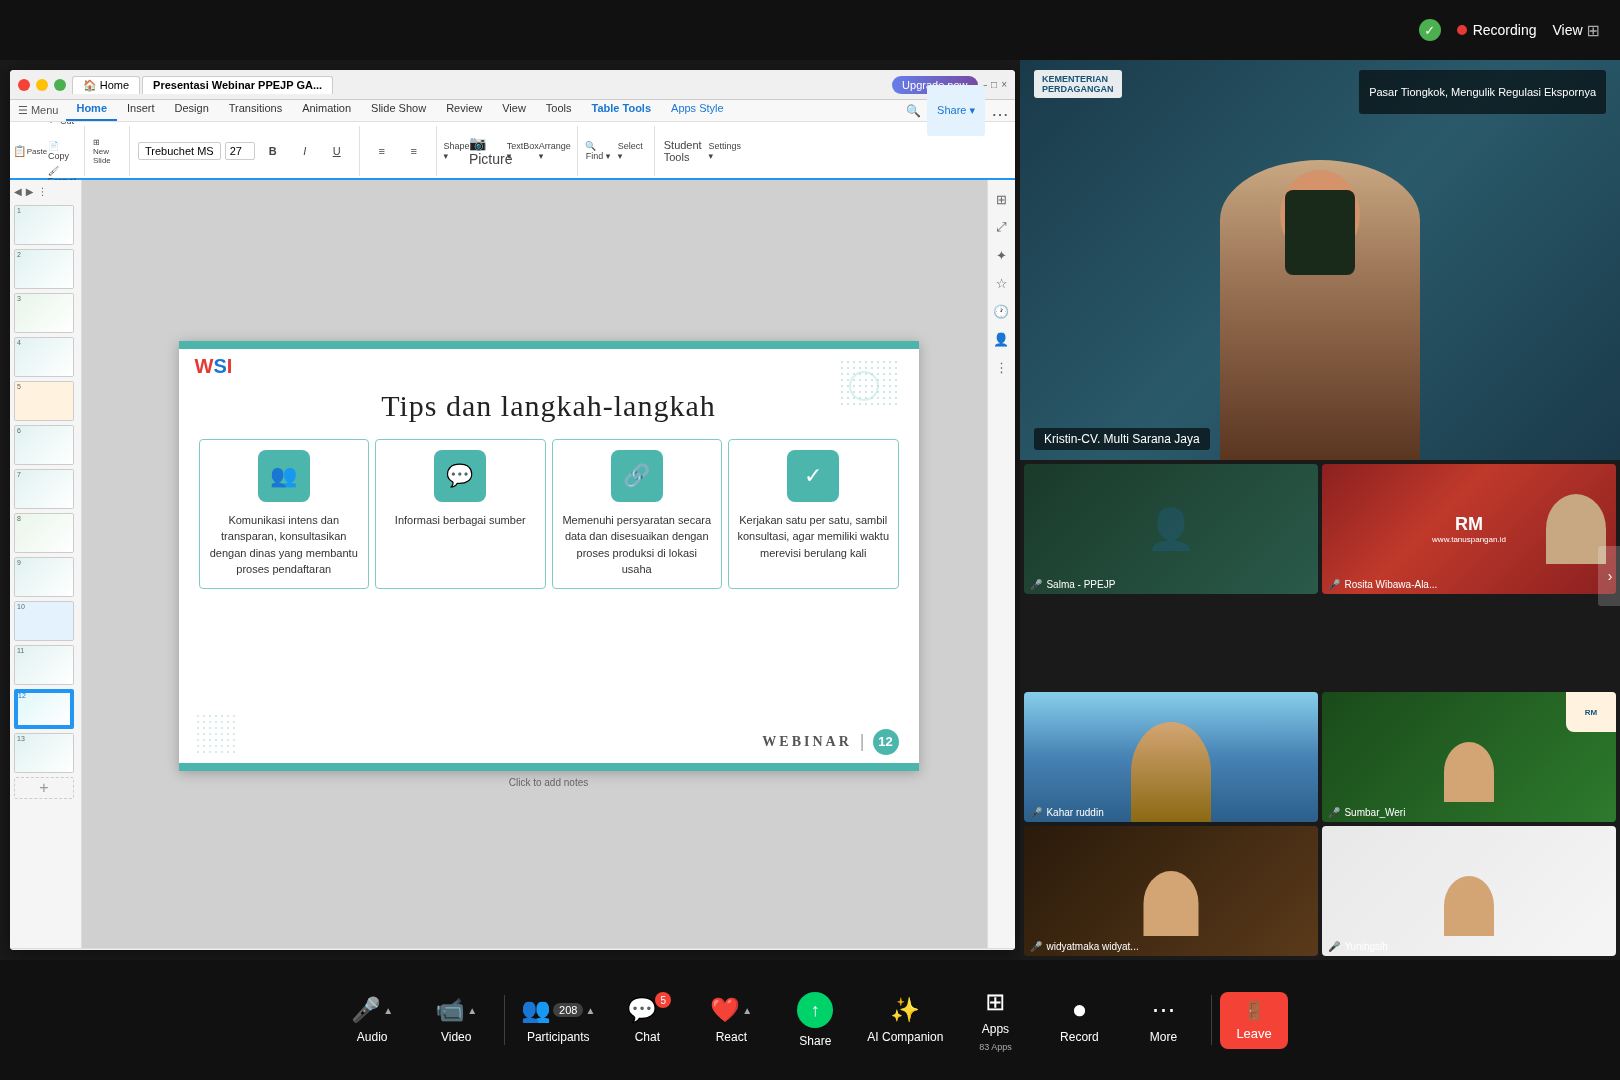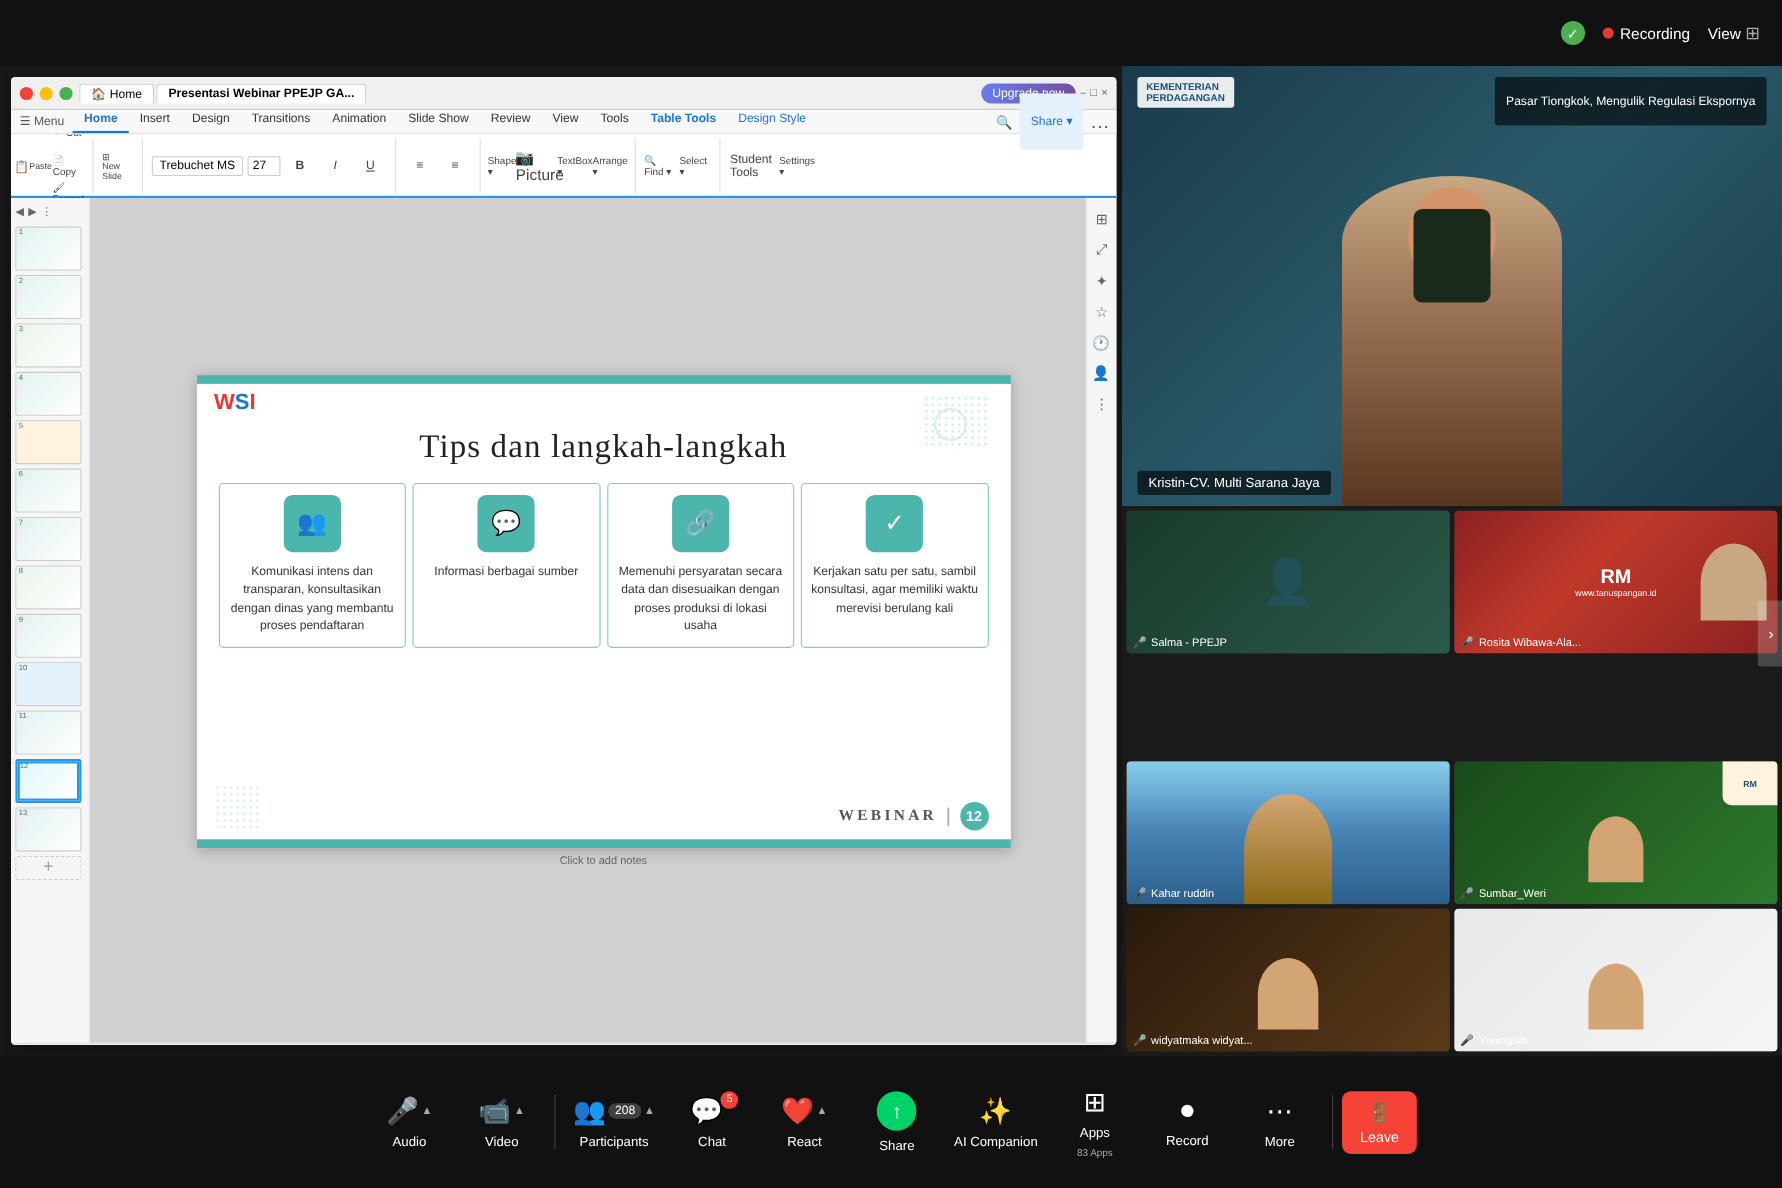--- a/index.html
+++ b/index.html
@@ -655,21 +655,21 @@
       <div class="ribbon-tab active">Home</div>
       <div class="ribbon-tab">Insert</div>
       <div class="ribbon-tab">Design</div>
       <div class="ribbon-tab">Transitions</div>
       <div class="ribbon-tab">Animation</div>
       <div class="ribbon-tab">Slide Show</div>
       <div class="ribbon-tab">Review</div>
       <div class="ribbon-tab">View</div>
       <div class="ribbon-tab">Tools</div>
       <div class="ribbon-tab" style="color:#1976d2; font-weight:bold;">Table Tools</div>
-      <div class="ribbon-tab" style="color:#1976d2;">Design Style</div>
+      <div class="ribbon-tab" style="color:#1976d2;">Apps Style</div>
       <div style="margin-left:auto; display:flex; align-items:center; gap:6px; padding-right:6px;">
         <span style="font-size:12px; color:#555; cursor:pointer;">🔍</span>
         <span class="share-btn">Share ▾</span>
         <span style="font-size:18px; color:#555;">…</span>
       </div>
     </div>
     <div class="ribbon-tools">
       <div class="ribbon-group">
         <div style="display:flex; flex-direction:column; align-items:center; gap:2px;">
           <div class="ribbon-btn">📋<br><span style="font-size:8px;">Paste</span></div>

